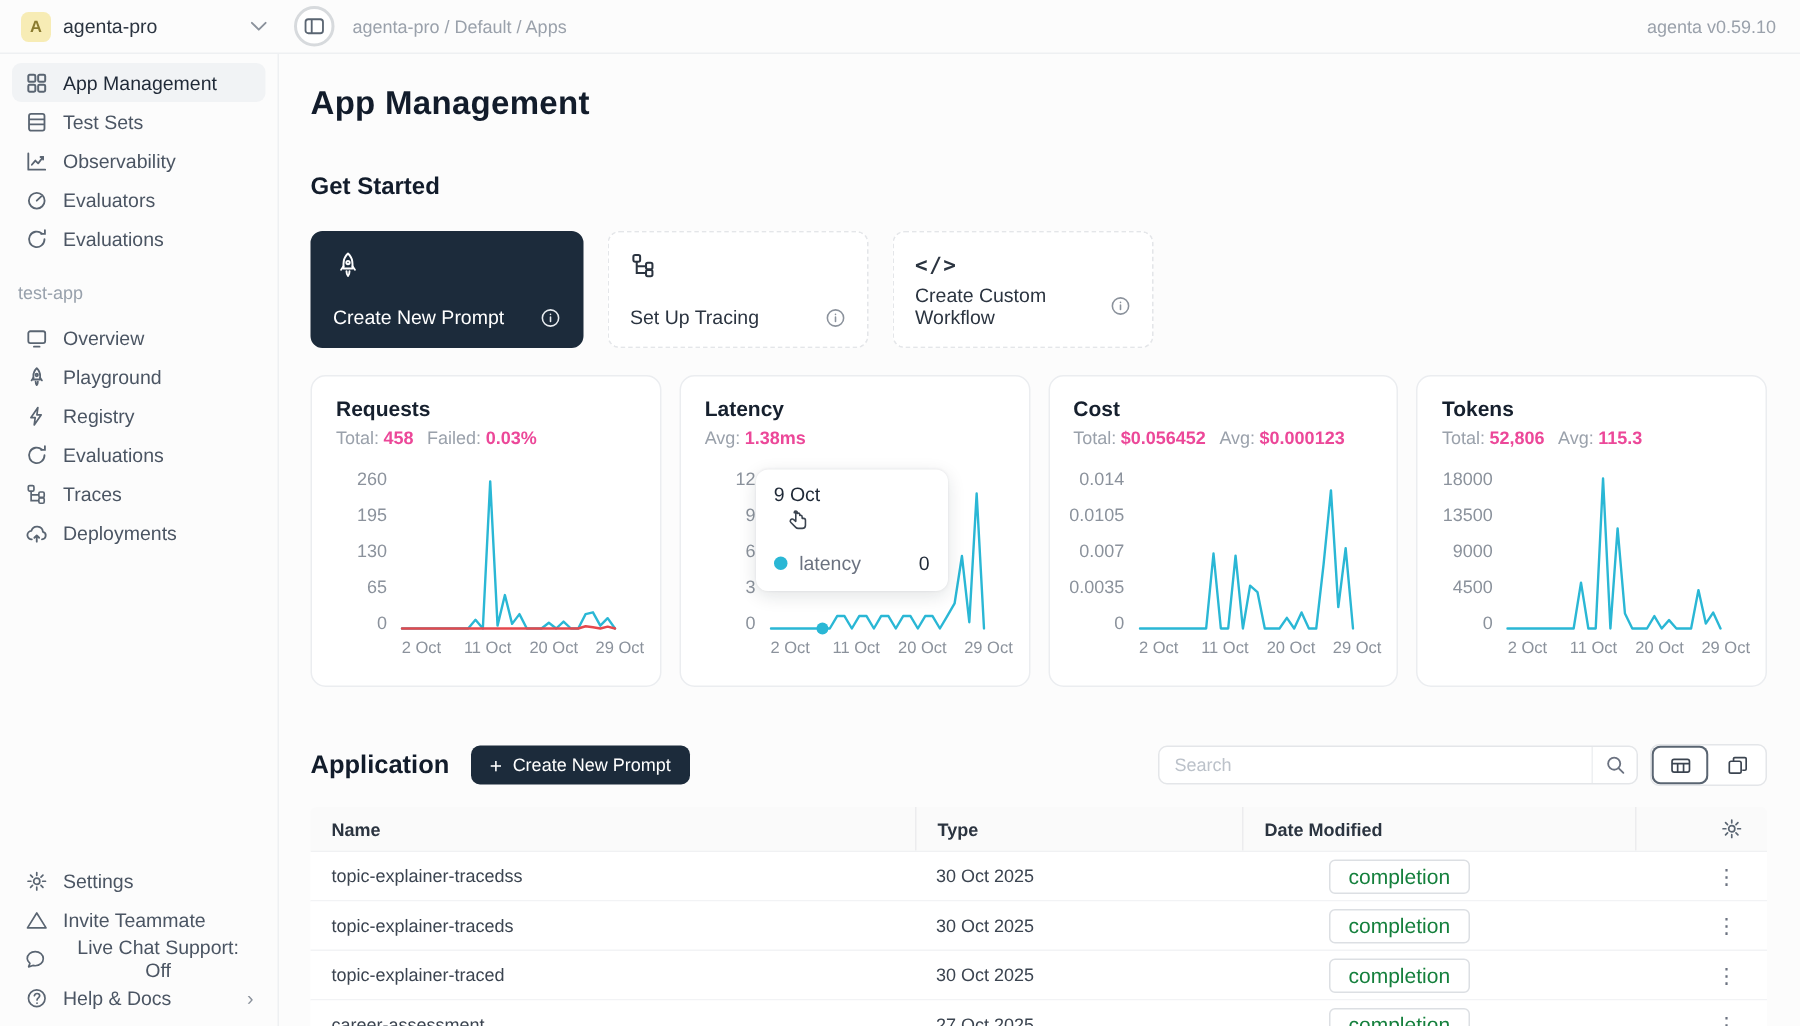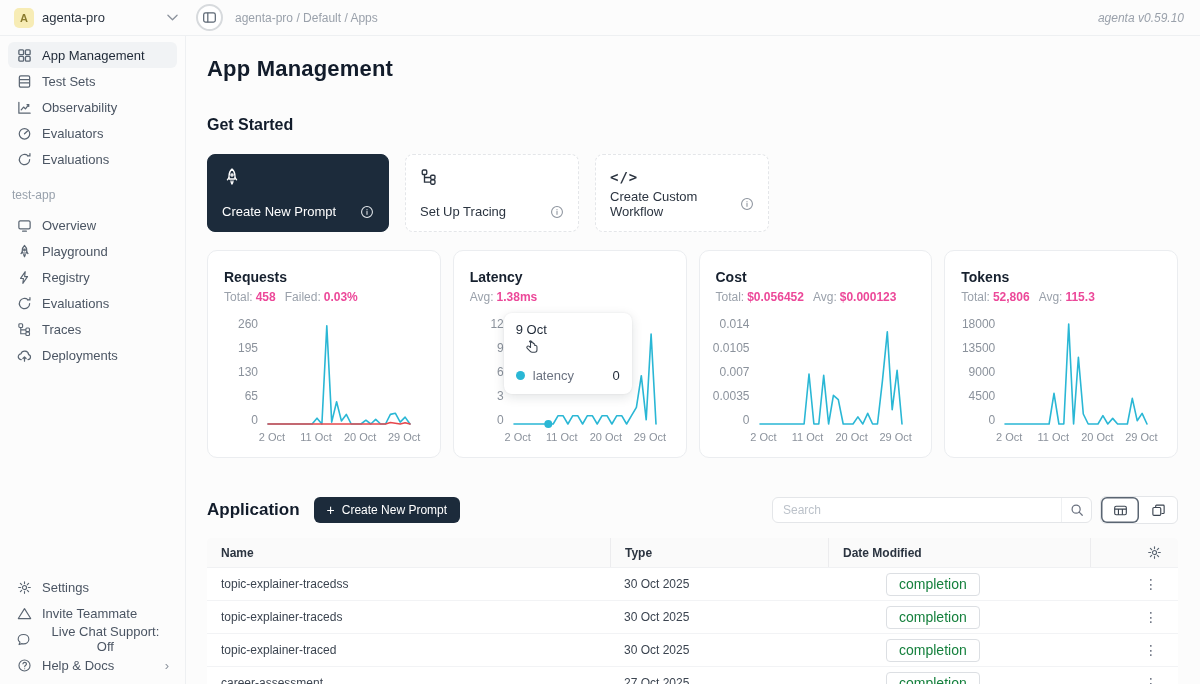--- a/index.html
+++ b/index.html
@@ -12,21 +12,21 @@
   }
   
   .topbar { height:36px; display:flex; align-items:center; border-bottom:1px solid #eef0f2; }
   .workspace { width:186px; padding:0 8px 0 14px; display:flex; align-items:center; gap:8px; cursor:pointer; }
   .avatar { width:20px; height:20px; border-radius:5px; background:#f7ecb5; color:#8a7b2f;
     font-size:11px; font-weight:700; display:flex; align-items:center; justify-content:center; }
   .ws-name { flex:1; font-size:13px; font-weight:500; color:#2b3440; }
   .collapse-btn { width:27px; height:27px; border:2px solid #d7dadd; border-radius:50%; background:#fff;
     display:flex; align-items:center; justify-content:center; margin:0 8px 0 10px; cursor:pointer; color:#5a6572; }
   .breadcrumb { font-size:12px; color:#9aa1ab; margin-left:4px; }
-  .version { margin-left:auto; margin-right:16px; font-size:12px; color:#9aa1ab;font-style:italic; }
+  .version { margin-left:auto; margin-right:16px; font-size:12px; color:#9aa1ab; }
 
   
   .shell { display:flex; height:648px; }
   .sidebar { width:186px; border-right:1px solid #eef0f2; display:flex; flex-direction:column;
     padding:6px 8px 6px 8px; flex-shrink:0; }
   .side-item { display:flex; align-items:center; gap:10px; height:26px; padding:0 8px; border-radius:6px;
     font-size:13px; color:#4b5563; cursor:pointer; flex-shrink:0; }
   .side-item .sicon { width:16px; display:flex; align-items:center; justify-content:center; color:#5a6572; }
   .side-item.active { background:#f1f3f5; color:#1f2937; font-weight:500; }
   .group-label { font-size:12px; color:#98a1ac; padding:16px 4px 10px 4px; }
@@ -48,31 +48,31 @@
   .gs-card.dark .gs-label-row { color:#fff; }
   .gs-icon { color:#2b3440; height:20px; display:flex; align-items:center; }
   .gs-card.dark .gs-icon { color:#fff; }
   .code-glyph { font-size:14px; font-weight:700; letter-spacing:1px; color:#2b3440; font-family:"DejaVu Sans Mono",monospace; }
   .info-ic { color:#8b929c; display:flex; }
   .gs-card.dark .info-ic { color:#e7ebef; }
 
   
   .charts-row { display:flex; gap:12px; margin-top:18px; }
   .chart-card { width:234px; height:208px; background:#fff; border:1px solid #ebedf0; border-radius:10px;
-    padding:18px 16px; position:relative; }
+    padding:13px 16px; position:relative; }
   .chart-title { font-size:14px; font-weight:600; color:#16202e; }
   .chart-stats { font-size:12px; color:#9aa1ab; margin-top:5px; white-space:nowrap; }
   .chart-stats .sv { color:#ec4899; font-weight:600; margin-left:3px; margin-right:9px; }
   .chart-stats .sl:empty, .chart-stats .sv:empty { display:none; }
   .chart-body { display:flex; margin-top:13px; }
   .ylabels { width:44px; height:110px; display:flex; flex-direction:column; justify-content:space-between;
     align-items:flex-end; padding-right:10px; font-size:12px; color:#8b929c; }
   .plotwrap { position:relative; width:152px; height:110px; }
   svg.plot { width:142px; height:106px; display:block; margin-top:3px; overflow:visible; }
-  .xlabels { position:absolute; top:114px; left:4px; width:142px; height:14px; font-size:11px; color:#8b929c; }
+  .xlabels { position:absolute; top:114px; left:13px; width:142px; height:14px; font-size:11px; color:#8b929c; }
   .xlabels span { position:absolute; transform:translateX(-50%); white-space:nowrap; }
 
   
   .chart-tooltip { position:absolute; left:50px; top:62px; width:128px; background:#fff; border-radius:8px;
     box-shadow:0 3px 12px rgba(20,30,40,.12), 0 0 2px rgba(20,30,40,.08); padding:9px 12px 11px; z-index:5; }
   .tt-date { font-size:13px; color:#1f2937; }
   .tt-cursor { margin:1px 0 0 8px; height:18px; }
   .tt-row { display:flex; align-items:center; gap:8px; margin-top:12px; font-size:13px; color:#6b7280; }
   .tt-dot { width:9px; height:9px; border-radius:50%; background:#2ab7d5; flex-shrink:0; }
   .tt-val { margin-left:auto; color:#1f2937; }

